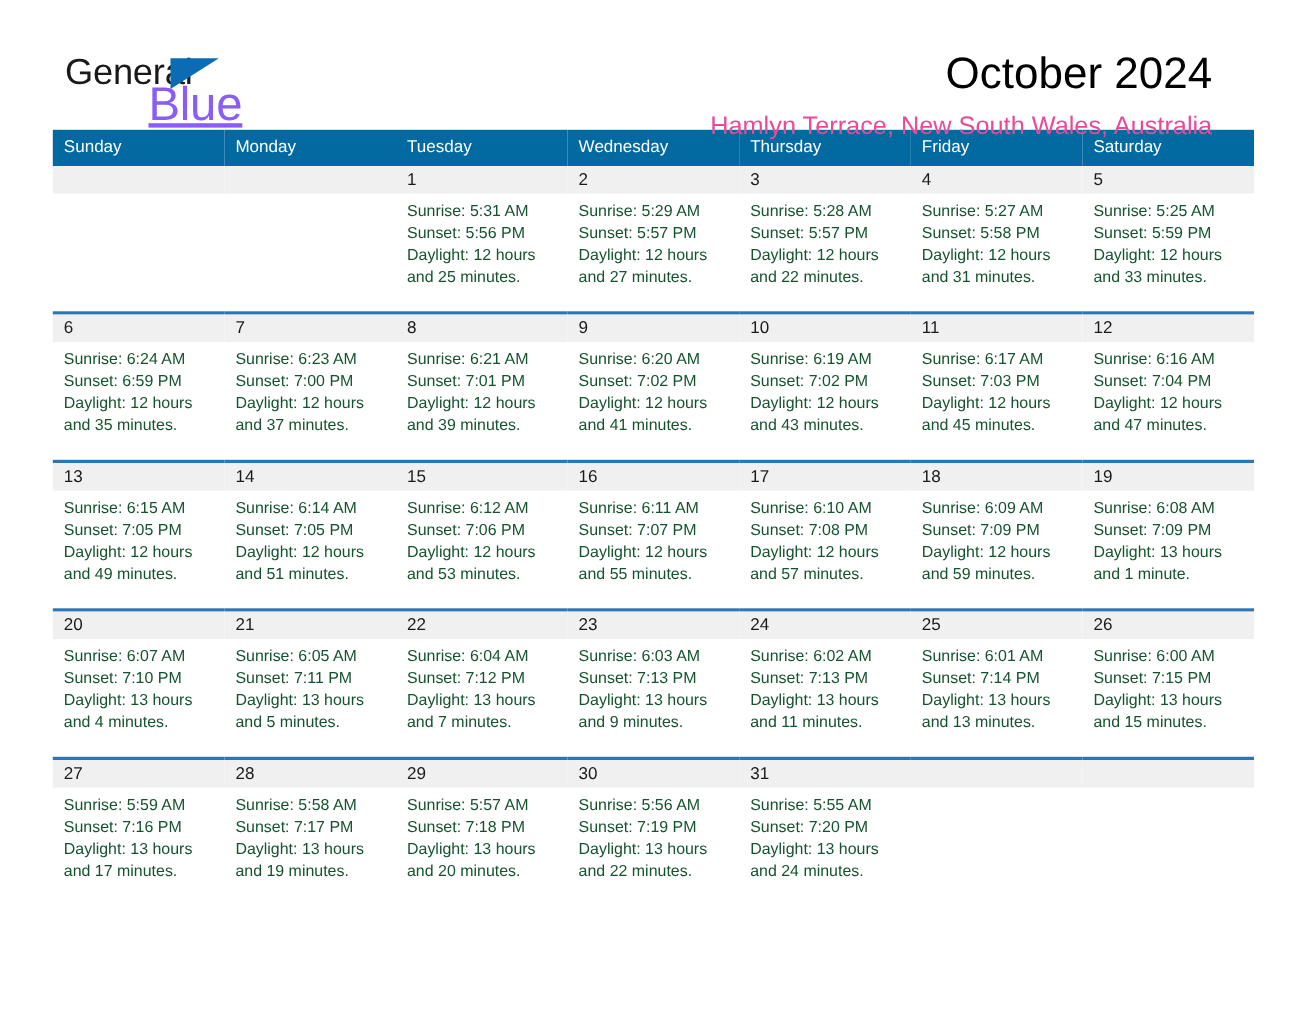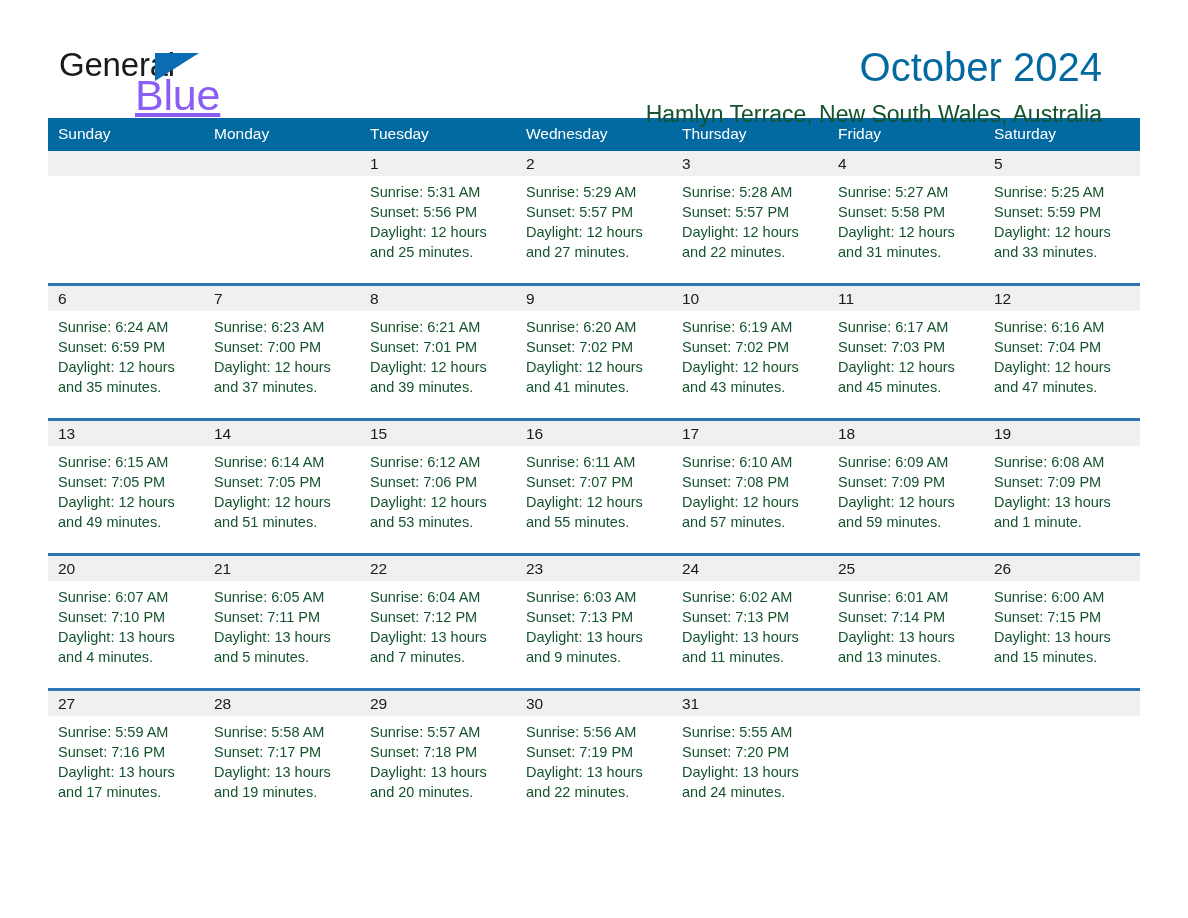--- a/index.html
+++ b/index.html
@@ -63,29 +63,29 @@
   }
   .title-wrap {
     position: absolute;
     right: 4px;
     top: 44px;
     text-align: right;
   }
   .cal-title {
     font-size: 40px;
     line-height: 46px;
-    color: #0369a1;
+    color: #000000;
     font-weight: normal;
     margin: 0;
     white-space: nowrap;
   }
   .cal-subtitle {
     font-size: 23px;
     line-height: 28px;
-    color: #14532d;
+    color: #ec4899;
     margin: 10px 0 0 0;
     font-weight: normal;
     white-space: nowrap;
   }
 
   
   .calendar {
     width: 1092px;
     border-collapse: collapse;
     table-layout: fixed;

